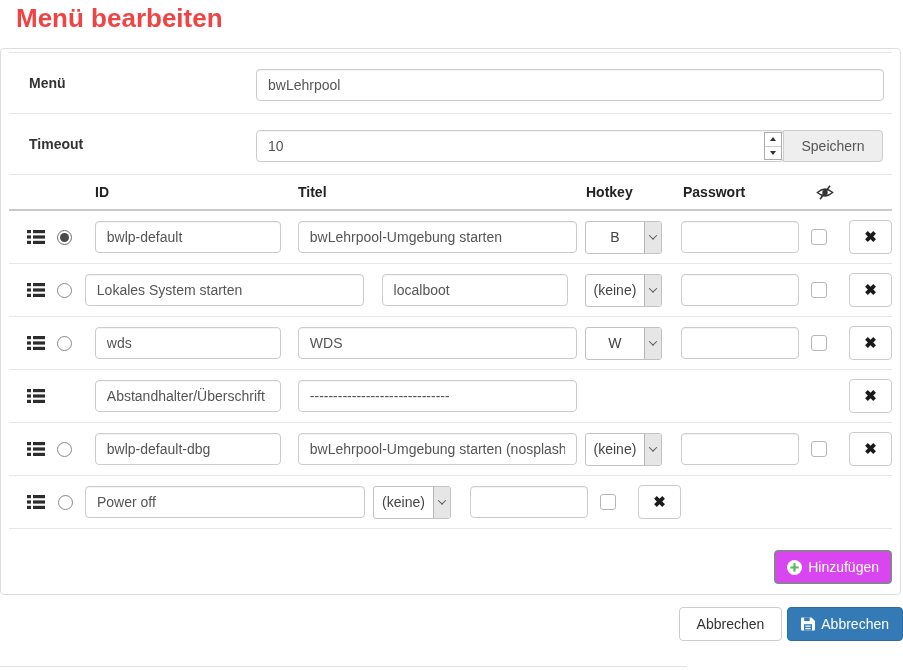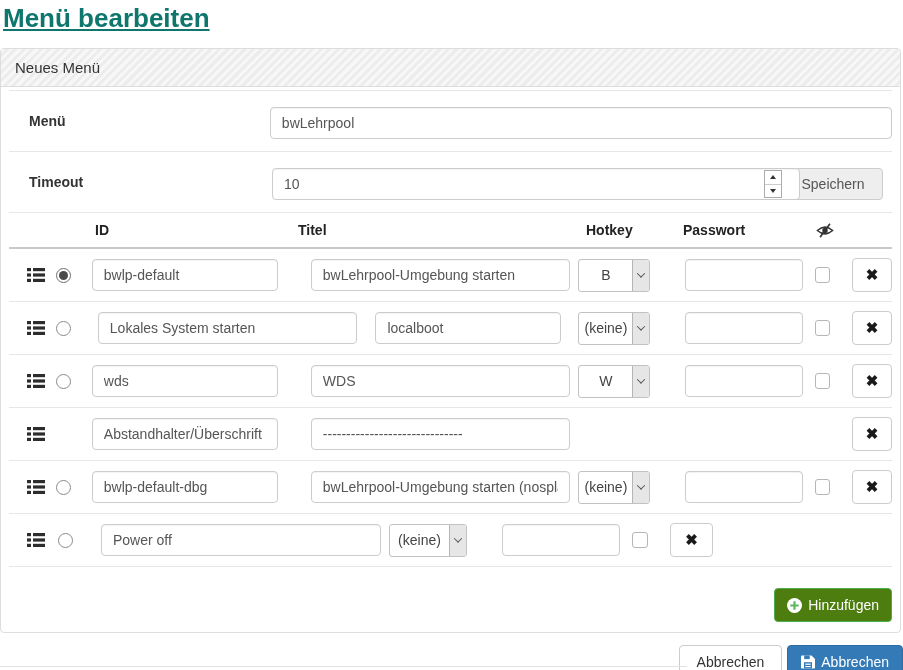--- a/index.html
+++ b/index.html
@@ -3,40 +3,40 @@
 <meta charset="utf-8">
 <style>
   * { box-sizing: border-box; margin: 0; padding: 0; }
   html,body { background:#fff; }
   body {
     width:903px; height:670px; overflow:hidden; position:relative;
     font-family:"Liberation Sans", sans-serif; font-size:14px; color:#333;
   }
   
   .page-title {
-    font-size:26px; font-weight:bold; color:#0f766e;
-    margin:3px 0 15px 3px; line-height:30px;text-decoration:underline;
+    font-size:26px; font-weight:bold; color:#ef4444;
+    margin:3px 0 15px 16px; line-height:30px;
   }
   
   .panel { width:901px; border:1px solid #ddd; border-radius:4px; }
   .panel-heading {
     padding:10px 14px; font-size:15px; color:#333;
     border-bottom:1px solid #ddd; border-radius:3px 3px 0 0;
     background:#f1f1f1;
     background-image:repeating-linear-gradient(135deg, rgba(255,255,255,.45) 0 3px, rgba(0,0,0,.02) 3px 6px);
   }
   .panel-body { padding:3px 8px 10px; }
   
   .form-row { display:flex; border-top:1px solid #e7e7e7; padding:16px 0 12px; }
   .form-row:first-child { border-top:1px solid #e7e7e7; }
   .form-label { width:247px; padding:6px 6px 0 20px; font-weight:bold; color:#333; }
   .text-input {
     height:32px; border:1px solid #ccc; border-radius:4px; padding:5px 11px;
     font-family:"Liberation Sans", sans-serif; font-size:14px; color:#555;
-    box-shadow:inset 0 1px 1px rgba(0,0,0,.05); background:#fff; outline:none;margin-left:16px;
+    box-shadow:inset 0 1px 1px rgba(0,0,0,.05); background:#fff; outline:none;
   }
   .menu-input { width:628px; }
   .timeout-wrap { position:relative; width:528px; }
   .timeout-input { width:528px; padding-right:24px; }
   .spinner {
     position:absolute; top:2px; bottom:2px; right:2px; width:18px;
     border:1px solid #ababab; background:#fff;
     display:flex; flex-direction:column;
   }
   .spinner .sp { flex:1; display:flex; align-items:center; justify-content:center; }
@@ -89,34 +89,33 @@
   .del-btn {
     width:43px; height:34px; border:1px solid #ccc; border-radius:4px; background:#fff;
     font-size:15px; font-weight:bold; color:#1a1a1a; cursor:pointer;
     display:flex; align-items:center; justify-content:center;
     font-family:"Liberation Sans", sans-serif;
   }
   .ghost { visibility:hidden; }
   
   .add-row { display:flex; justify-content:flex-end; padding-top:21px; }
   .btn { height:34px; border-radius:4px; font-size:14px; cursor:pointer; display:inline-flex; align-items:center; font-family:"Liberation Sans", sans-serif; }
-  .btn-add { background:#4d7c0f; border:1px solid #4cae4c; color:#fff; padding:16px 12px; gap:6px; }
+  .btn-add { background:#d946ef; border:1px solid #4cae4c; color:#fff; padding:16px 12px; gap:6px; }
   .btn-cancel { background:#fff; border:1px solid #ccc; color:#333; padding:0 17px; justify-content:center; }
   .btn-save { background:#337ab7; border:1px solid #2e6da4; color:#fff; padding:0 13px; gap:6px; }
   .footer-row { display:flex; justify-content:flex-end; gap:5px; margin-top:12px; }
   .bottom-rule { position:absolute; left:0; bottom:3px; width:687px; border-top:1px solid #e2e2e2; }
   .icon-svg { display:block; }
 </style>
 </head>
 <body>
 
 <h1 class="page-title">Menü bearbeiten</h1>
 
 <div class="panel">
-  <div class="panel-heading">Neues Menü</div>
   <div class="panel-body">
 
     <div class="form-row">
       <div class="form-label">Menü</div>
       <input class="text-input menu-input" value="bwLehrpool" style="">
     </div>
 
     <div class="form-row">
       <div class="form-label">Timeout</div>
       <div class="timeout-wrap">

